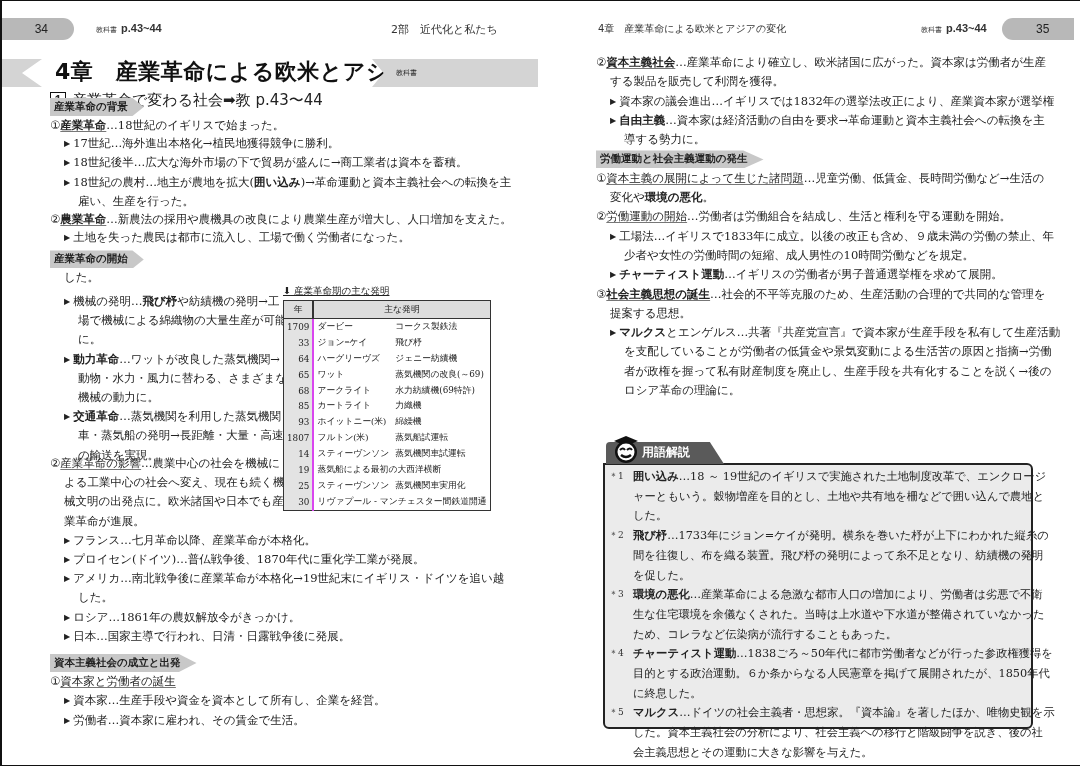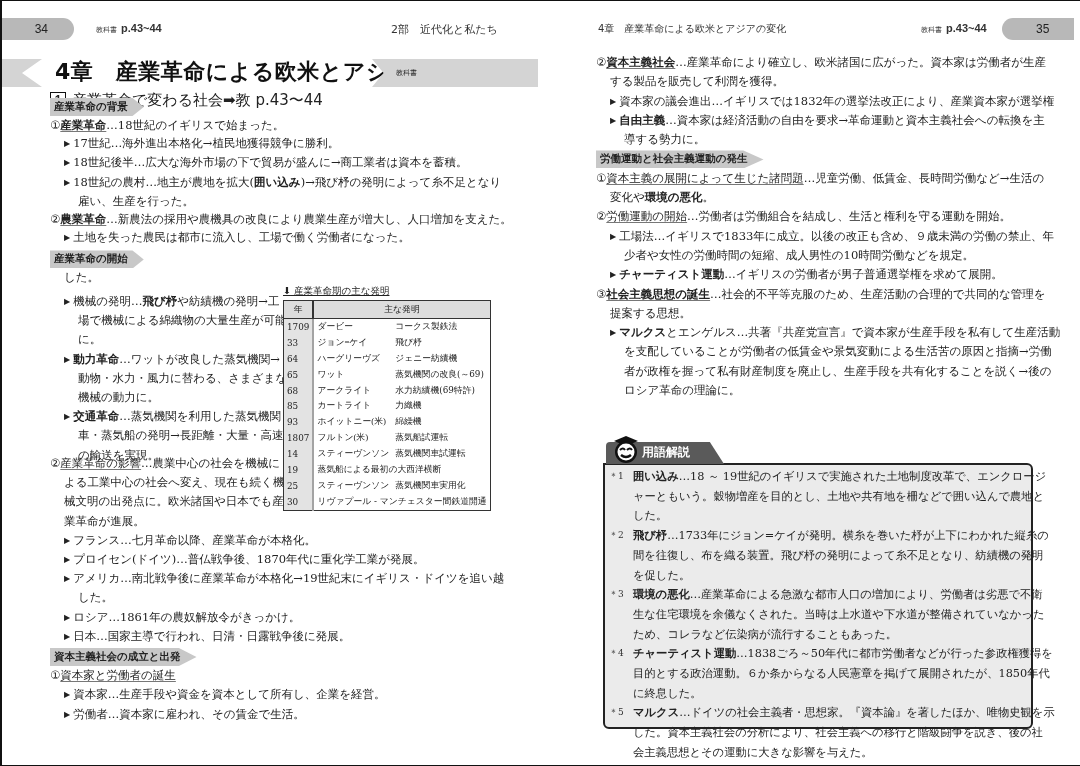--- a/index.html
+++ b/index.html
@@ -39,21 +39,21 @@
   .kw { font-family:"DejaVu Sans",sans-serif; font-weight:bold; }
   .ul { text-decoration:underline; text-decoration-color:#777; text-underline-offset:2px;margin-top:19px; }
   .circ { font-family:"DejaVu Sans",sans-serif; }
 
   
   .tbl-cap { position:absolute; left:283px; top:285px; font:9.5px "DejaVu Sans",sans-serif; white-space:nowrap;text-decoration:underline; }
   table.inv { position:absolute; left:283px; top:300px; border-collapse:collapse; border:1.5px solid #333; font-size:8.8px; width:199px; }
   table.inv th { background:#ddd; font-weight:normal; height:15px; border-bottom:1.5px solid #333; }
   table.inv th.yr { border-right:2px solid #333; width:24px; }
   table.inv td { height:15.9px; padding:0 3px; white-space:nowrap; }
-  table.inv td.yr { background:#e3e3e3; border-right:2px solid #a3a3a3; width:20px; }
+  table.inv td.yr { background:#e3e3e3; text-align:right; border-right:2px solid #d946ef; width:20px; }
   table.inv td.who { width:70px;font-family:Liberation Serif, serif; }
 
   
   .gl-tab { position:absolute; left:606px; top:442px; width:118px; height:22px; background:#5a5a5a; clip-path:polygon(0 0,88% 0,100% 100%,0 100%); border-radius:4px 0 0 0; }
   .gl-title { position:absolute; left:642px; top:444px; color:#fff; font:bold 12px "DejaVu Sans",sans-serif; }
   .gl-icon { position:absolute; left:612px; top:436px; width:28px; height:28px; }
   .gl-box { position:absolute; left:603px; top:463px; width:426px; height:262px; background:#ebebeb; border:2px solid #222; border-radius:0 6px 6px 6px; }
   .gl-col { position:absolute; left:607px; top:467px; font-size:11.3px; line-height:19.7px; }
   .gl-item { display:flex; }
   .gl-mark { width:24px; flex:none; font-size:9px; color:#333; padding-left:2px; }
@@ -78,21 +78,21 @@
       <b>p.43~56</b>
     </div>
 
   <div class="sec-head"><span class="sec-num">1</span><span>産業革命で変わる社会➡教 p.43〜44</span></div>
 
   <div class="col" style="left:50px;top:97px;width:432px;">
     <div class="ln"><span class="tag">産業革命の背景</span></div>
     <div class="ln"><span class="circ">①</span><span class="kw ul">産業革命</span><span>…18世紀のイギリスで始まった。</span></div>
     <div class="ln ind bul">17世紀…海外進出本格化→植民地獲得競争に勝利。</div>
     <div class="ln ind bul">18世紀後半…広大な海外市場の下で貿易が盛んに→商工業者は資本を蓄積。</div>
-    <div class="ln ind bul"><span>18世紀の農村…地主が農地を拡大(</span><span class="kw">囲い込み</span><span>)→飛び杼の発明によって糸不足となり</span></div>
+    <div class="ln ind bul"><span>18世紀の農村…地主が農地を拡大(</span><span class="kw">囲い込み</span><span>)→革命運動と資本主義社会への転換を主</span></div>
     <div class="ln ind2">雇い、生産を行った。</div>
     <div class="ln"><span class="circ">②</span><span class="kw ul">農業革命</span><span>…新農法の採用や農機具の改良により農業生産が増大し、人口増加を支えた。</span></div>
     <div class="ln ind bul">土地を失った農民は都市に流入し、工場で働く労働者になった。</div>
 
     <div class="ln" style="margin-top:2px;"><span class="tag">産業革命の開始</span></div>
     <div class="ln ind">した。</div>
   </div>
 
   <div class="col" style="left:64px;top:292px;width:215px;line-height:19.2px;">
     <div>
@@ -116,21 +116,21 @@
     <div class="ln"><span class="circ">②</span><span class="ul">産業革命の影響</span><span>…農業中心の社会を機械に</span></div>
     <div class="ln ind">よる工業中心の社会へ変え、現在も続く機</div>
     <div class="ln ind">械文明の出発点に。欧米諸国や日本でも産</div>
     <div class="ln ind">業革命が進展。</div>
     <div class="ln ind bul">フランス…七月革命以降、産業革命が本格化。</div>
     <div class="ln ind bul">プロイセン(ドイツ)…普仏戦争後、1870年代に重化学工業が発展。</div>
     <div class="ln ind bul">アメリカ…南北戦争後に産業革命が本格化→19世紀末にイギリス・ドイツを追い越</div>
     <div class="ln ind2">した。</div>
     <div class="ln ind bul">ロシア…1861年の農奴解放令がきっかけ。</div>
     <div class="ln ind bul">日本…国家主導で行われ、日清・日露戦争後に発展。</div>
-    <div class="ln" style="margin-top:1px;"><span class="tag">資本主義社会の成立と出発</span></div>
+    <div class="ln" style="margin-top:7px;"><span class="tag">資本主義社会の成立と出発</span></div>
     <div class="ln"><span class="circ">①</span><span class="ul">資本家と労働者の誕生</span></div>
     <div class="ln ind bul">資本家…生産手段や資金を資本として所有し、企業を経営。</div>
     <div class="ln ind bul">労働者…資本家に雇われ、その賃金で生活。</div>
   </div>
 
   <div class="tbl-cap"><span>⬇</span> <span>産業革命期の主な発明</span></div>
   <table class="inv">
     <thead>
       <tr>
         <th class="yr">年</th>

